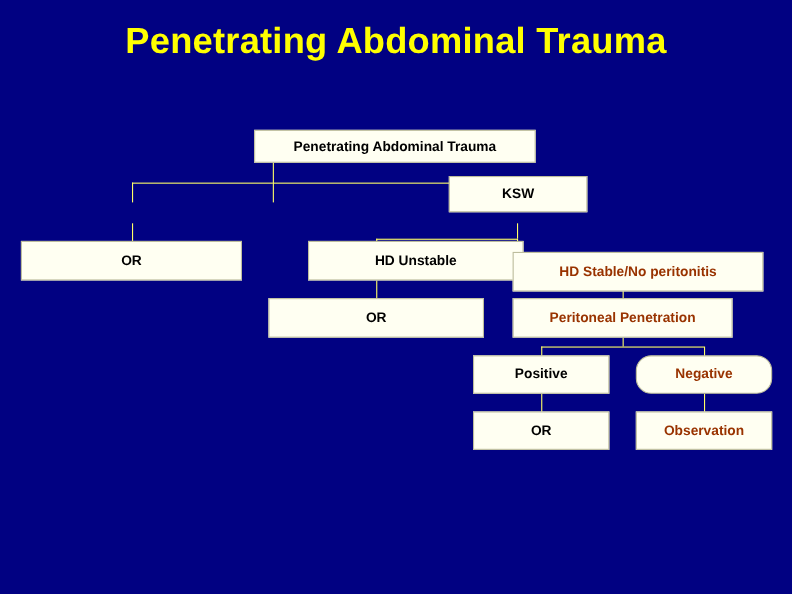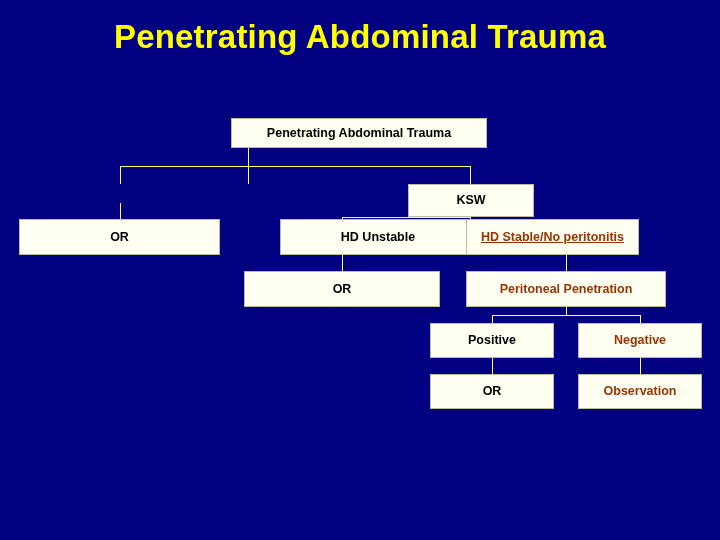--- a/index.html
+++ b/index.html
@@ -86,33 +86,33 @@
   <div class="connector h-line" style="left:492px; top:315px; width:148px;"></div>
   <div class="connector v-line" style="left:492px; top:315px; height:9px;"></div>
   <div class="connector v-line" style="left:640px; top:315px; height:9px;"></div>
 
   <div class="connector v-line" style="left:492px; top:358px; height:17px;"></div>
   <div class="connector v-line" style="left:640px; top:358px; height:17px;"></div>
 
   <div class="node" style="left:231px; top:118px; width:256px; height:30px;">Penetrating Abdominal Trauma</div>
 
 
-  <div class="node" style="left:408px; top:184px; width:126px; height:33px;">KSW</div>
+  <div class="node" style="left:408px; top:160px; width:126px; height:33px;">KSW</div>
 
   <div class="node" style="left:19px; top:219px; width:201px; height:36px;">OR</div>
 
   <div class="node" style="left:244px; top:219px; width:196px; height:36px;margin-left:36px;">HD Unstable</div>
 
-  <div class="node red" style="left:466px; top:219px; width:173px; height:36px;text-decoration:underline;">HD Stable/No peritonitis</div>
+  <div class="node red" style="left:466px; top:229px; width:228px; height:36px;">HD Stable/No peritonitis</div>
 
   <div class="node" style="left:244px; top:271px; width:196px; height:36px;">OR</div>
 
   <div class="node red" style="left:466px; top:271px; width:200px; height:36px;">Peritoneal Penetration</div>
 
   <div class="node" style="left:430px; top:323px; width:124px; height:35px;">Positive</div>
 
-  <div class="node red" style="left:578px; top:323px; width:124px; height:35px;">Negative</div>
+  <div class="node red" style="left:578px; top:323px; width:124px; height:35px;border-radius:14px;">Negative</div>
 
   <div class="node" style="left:430px; top:374px; width:124px; height:35px;">OR</div>
 
   <div class="node red" style="left:578px; top:374px; width:124px; height:35px;">Observation</div>
 
 </div>
 
 </body></html>

